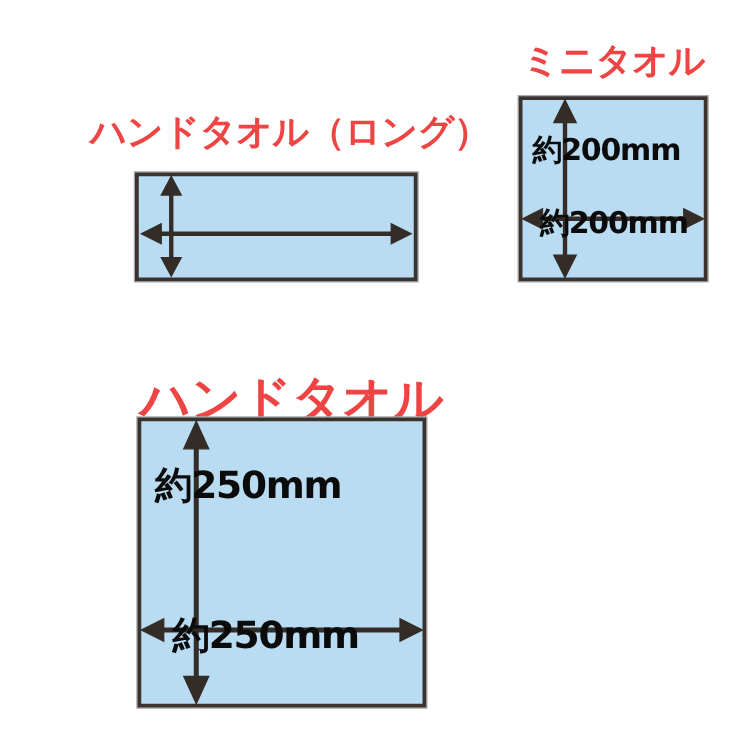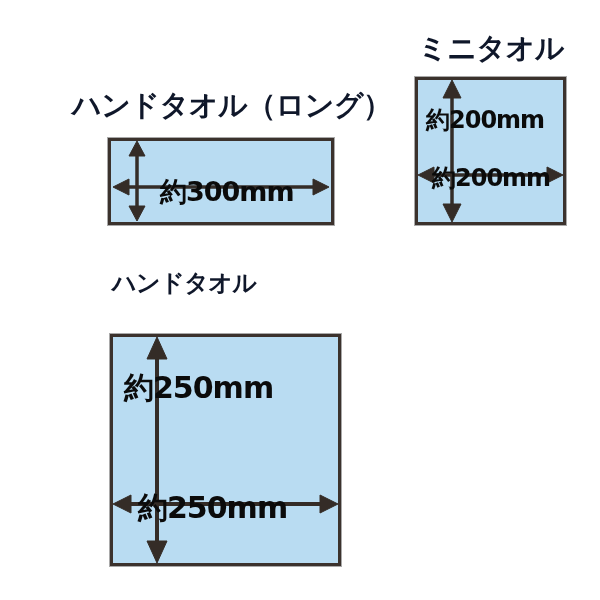--- a/index.html
+++ b/index.html
@@ -19,21 +19,21 @@
     left: 0; top: 0;
     width: 600px;
     height: 600px;
   }
   .diagram {
     position: absolute;
   }
   .title {
     position: absolute;
     font-weight: 700;
-    color: #0f172a;
+    color: #ef4444;
     white-space: nowrap;
     letter-spacing: -0.5px;
     font-family: Liberation Serif, serif;
   }
   .towel-box {
     position: absolute;
     background: #b9dcf2;
     border: 3px solid #3b322d;
     box-sizing: border-box;
     box-shadow: 0 0 0 1px #a9a9a9;
@@ -80,21 +80,20 @@
       <polygon points="11,80 19,65 3,65"></polygon>
     </svg>
 
     <svg class="arrow-svg" style="left:113px; top:177px;" width="216" height="20" viewBox="0 0 216 20">
       <line x1="12" y1="10" x2="204" y2="10" stroke-width="3.5"></line>
       <polygon points="0,10 16,2 16,18"></polygon>
       <polygon points="216,10 200,2 200,18"></polygon>
     </svg>
 
 
-    <div class="dim-label" style="left:160px; top:174px; font-size:27px;">約300mm</div>
   </div>
 
   <div class="diagram" style="left:400px; top:0; width:200px; height:240px;">
 
     <div class="title" style="left:18px; top:29px; font-size:29px;">ミニタオル</div>
 
     <div class="towel-box" style="left:15px; top:77px; width:151px; height:148px;"></div>
 
     <svg class="arrow-svg" style="left:41px; top:80px;" width="22" height="142" viewBox="0 0 22 142">
       <line x1="11" y1="12" x2="11" y2="130" stroke-width="3.5"></line>
@@ -108,21 +107,21 @@
       <polygon points="145,10 129,2 129,18"></polygon>
     </svg>
 
     <div class="dim-label" style="left:26px; top:104px; font-size:24px;">約200mm</div>
 
     <div class="dim-label" style="left:32px; top:162px; font-size:24px;">約200mm</div>
   </div>
 
   <div class="diagram" style="left:0; top:260px; width:400px; height:340px;">
 
-    <div class="title" style="left:112px; top:7px; font-size:24px;">ハンドタオル</div>
+    <div class="title" style="left:112px; top:32px; font-size:40px;">ハンドタオル</div>
 
     <div class="towel-box" style="left:110px; top:74px; width:231px; height:232px;"></div>
 
     <svg class="arrow-svg" style="left:144px; top:77px;" width="26" height="226" viewBox="0 0 26 226">
       <line x1="13" y1="16" x2="13" y2="210" stroke-width="4"></line>
       <polygon points="13,0 23,22 3,22"></polygon>
       <polygon points="13,226 23,204 3,204"></polygon>
     </svg>
 
     <svg class="arrow-svg" style="left:113px; top:233px;" width="225" height="22" viewBox="0 0 225 22">

